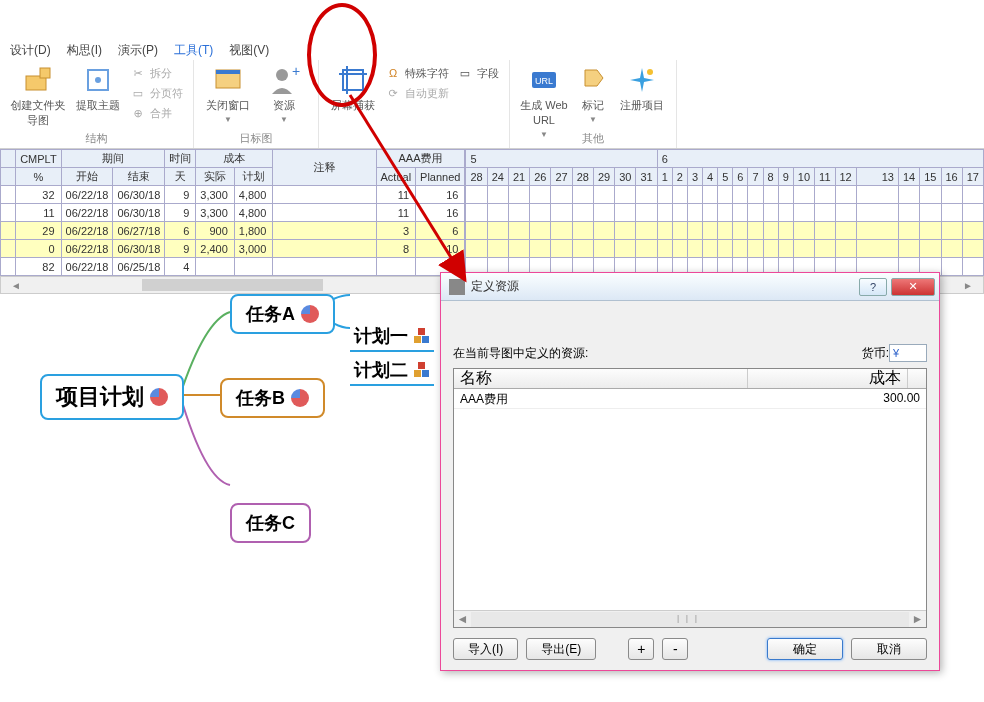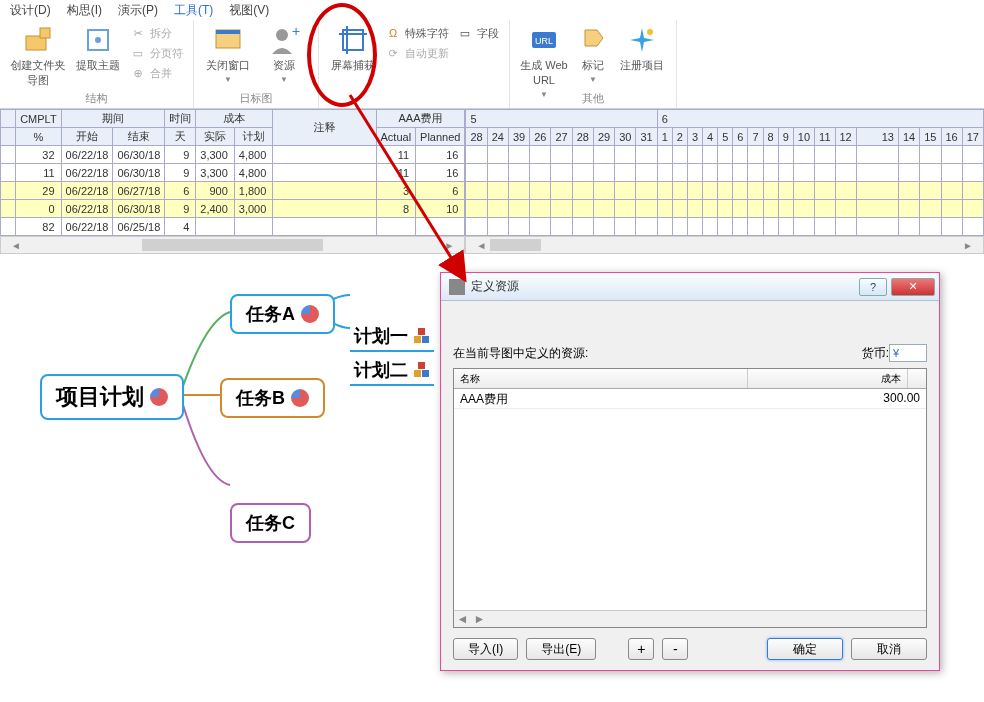--- a/index.html
+++ b/index.html
@@ -1,19 +1,19 @@
 <!DOCTYPE html>
 <html><head>
 <meta charset="utf-8">
 <style>
 * { margin: 0; padding: 0; box-sizing: border-box; font-family: "Microsoft YaHei", Arial, sans-serif; }
 body { background: #fff; width: 984px; height: 702px; overflow: hidden; position: relative; }
 
 
-.menu-bar { height: 20px; display: flex; align-items: center; padding-left: 2px; font-size: 12px; color: #444; }
+.menu-bar { height: 20px; display: flex; align-items: center; padding-left: 2px; font-size: 12px; color: #444; margin-top: 40px; }
 .menu-bar span { padding: 0 8px; cursor: default; }
 .menu-bar span.active { color: #2a6fd8; }
 
 
 .ribbon { height: 89px; background: #fff; display: flex; border-bottom: 1px solid #d0d0d0; position: relative; }
 .ribbon-group { display: flex; flex-direction: column; border-right: 1px solid #e5e5e5; padding: 2px 6px 0; position: relative; }
 .ribbon-group-title { font-size: 11px; color: #888; text-align: center; position: absolute; bottom: 2px; left: 0; right: 0; }
 .ribbon-big { display: flex; flex-direction: column; align-items: center; width: 56px; padding-top: 2px; font-size: 11px; color: #555; cursor: default; }
 .ribbon-big.wide { width: 64px; }
 .ribbon-big .icon-box { width: 32px; height: 32px; margin-bottom: 2px; display: flex; align-items: center; justify-content: center; }
@@ -57,21 +57,21 @@
 .dialog-title .title-icon { width: 16px; height: 16px; margin-right: 6px; background:#888; }
 .dialog-title .spacer { flex: 1; }
 .dialog-title .win-btn { width: 28px; height: 18px; border: 1px solid #8aa; border-radius: 2px; background: linear-gradient(#f8fcff,#d5e7f7); margin-left: 4px; display: flex; align-items: center; justify-content: center; font-size: 11px; color: #346; }
 .dialog-title .win-btn.close { background: linear-gradient(#e77,#c33); color:#fff; width: 44px; }
 .dialog-body { padding: 10px 12px; font-size: 12px; }
 .dialog-body .row-top { display: flex; align-items: center; margin-bottom: 6px; margin-top: 33px; }
 .dialog-body .row-top .spacer { flex:1; }
 .dialog-body input.cur { width: 38px; border: 1px solid #9ab; height: 18px; font-size: 11px; padding: 0 3px; color:#36c; }
 .res-table { width: 100%; border: 1px solid #888; background: #fff; height: 260px; position: relative; }
 .res-table-head { display: flex; background: linear-gradient(#fdfdfd,#ececec); border-bottom: 1px solid #aaa; height: 20px; }
-.res-table-head div { border-right: 1px solid #ccc; padding: 2px 6px; font-size: 10px; display:flex; align-items:center; }
+.res-table-head div { border-right: 1px solid #ccc; padding: 2px 6px; font-size: 16px; display:flex; align-items:center; }
 .res-table-head div:first-child { flex: 1; }
 .res-table-head div:nth-child(2){ width: 160px; justify-content:flex-end; }
 .res-table-head div:last-child { width: 18px; border-right:none; }
 .res-table-row { display: flex; border-bottom: 1px solid #eee; height: 20px; font-size: 12px; }
 .res-table-row div { padding: 2px 6px; }
 .res-table-row div:first-child { flex: 1; }
 .res-table-row div:nth-child(2){ width: 160px; text-align: right; }
 .res-table .inner-scroll { position:absolute; bottom:0; left:0; right:0; height:17px; background:#f0f0f0; border-top:1px solid #ccc; display:flex; align-items:center; }
 .res-table .inner-scroll .track { flex:1; height:15px; background:#e8e8e8; display:flex; align-items:center; justify-content:center; color:#aaa; font-size:10px; letter-spacing:6px; }
 .res-table .inner-scroll .arrow { width:17px; text-align:center; color:#888; }
@@ -324,21 +324,21 @@
   <div>
     <table class="grid">
       <thead class="grid-header">
         <tr>
             <th colspan="9" style="text-align:left;padding-left:4px">5</th>
             <th colspan="17" style="text-align:left;padding-left:4px">6</th>
           </tr>
         <tr id="day-row">
             <th style="width: 12px;">28</th>
             <th style="width: 12px;">24</th>
-            <th style="width: 12px;">39</th>
+            <th style="width: 12px;">21</th>
             <th style="width: 12px;">26</th>
             <th style="width: 12px;">27</th>
             <th style="width: 12px;">28</th>
             <th style="width: 12px;">29</th>
             <th style="width: 12px;">30</th>
             <th style="width: 12px;">31</th>
             <th style="width: 12px;">1</th>
             <th style="width: 12px;">2</th>
             <th style="width: 12px;">3</th>
             <th style="width: 12px;">4</th>
@@ -564,20 +564,21 @@
         <div></div>
       </div>
       <div id="res-rows">
           <div class="res-table-row">
             <div>AAA费用</div>
             <div>300.00</div>
           </div>
         </div>
       <div class="inner-scroll">
         <span class="arrow">◄</span>
+          <span class="track">III</span>
           <span class="arrow">►</span>
       </div>
     </div>
     <div class="dialog-buttons">
       <div class="btn">导入(I)</div>
       <div class="btn">导出(E)</div>
       <div style="width:16px"></div>
       <div class="btn small">+</div>
       <div class="btn small">-</div>
       <div style="flex:1"></div>

